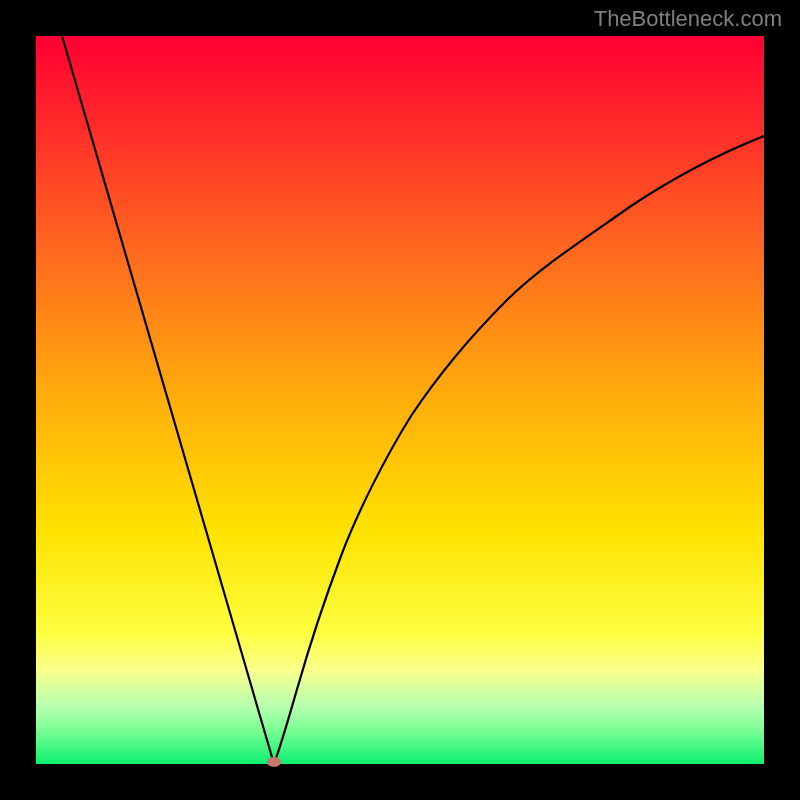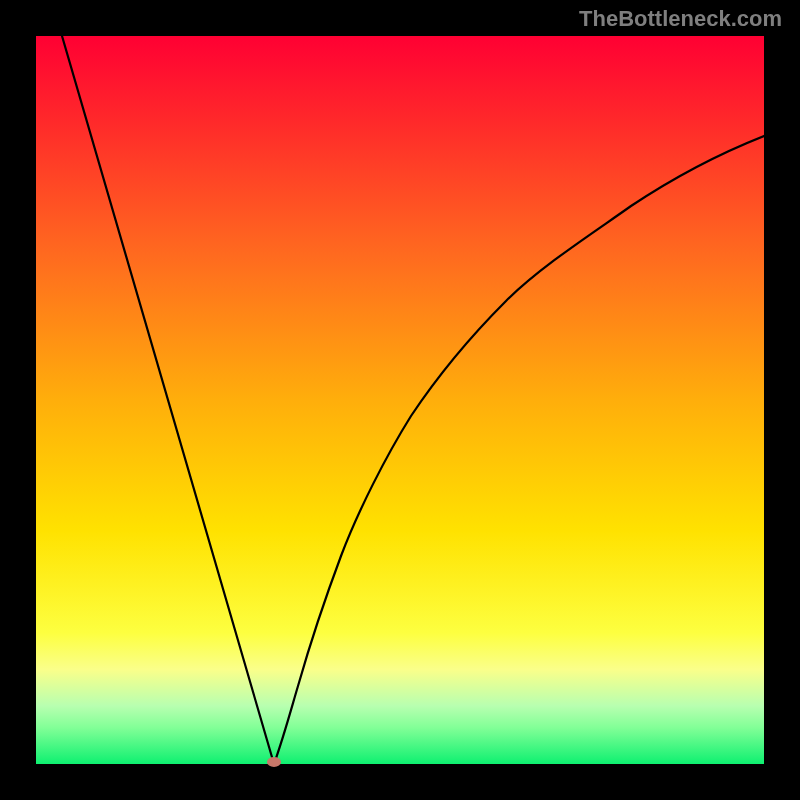--- a/index.html
+++ b/index.html
@@ -38,21 +38,21 @@
     top: 0;
     width: 728px;
     height: 728px;
     pointer-events: none;
   }
   .watermark {
     position: absolute;
     top: 6px;
     right: 18px;
     color: #7f7f7f;
-    font-weight: bold;
+    font-weight: normal;
     font-size: 22px;
     letter-spacing: 0px;
   }
   .vertex-dot {
     position: absolute;
     width: 14px;
     height: 10px;
     border-radius: 50%;
     background: #c7786a;
     transform: translate(-50%, -50%);

